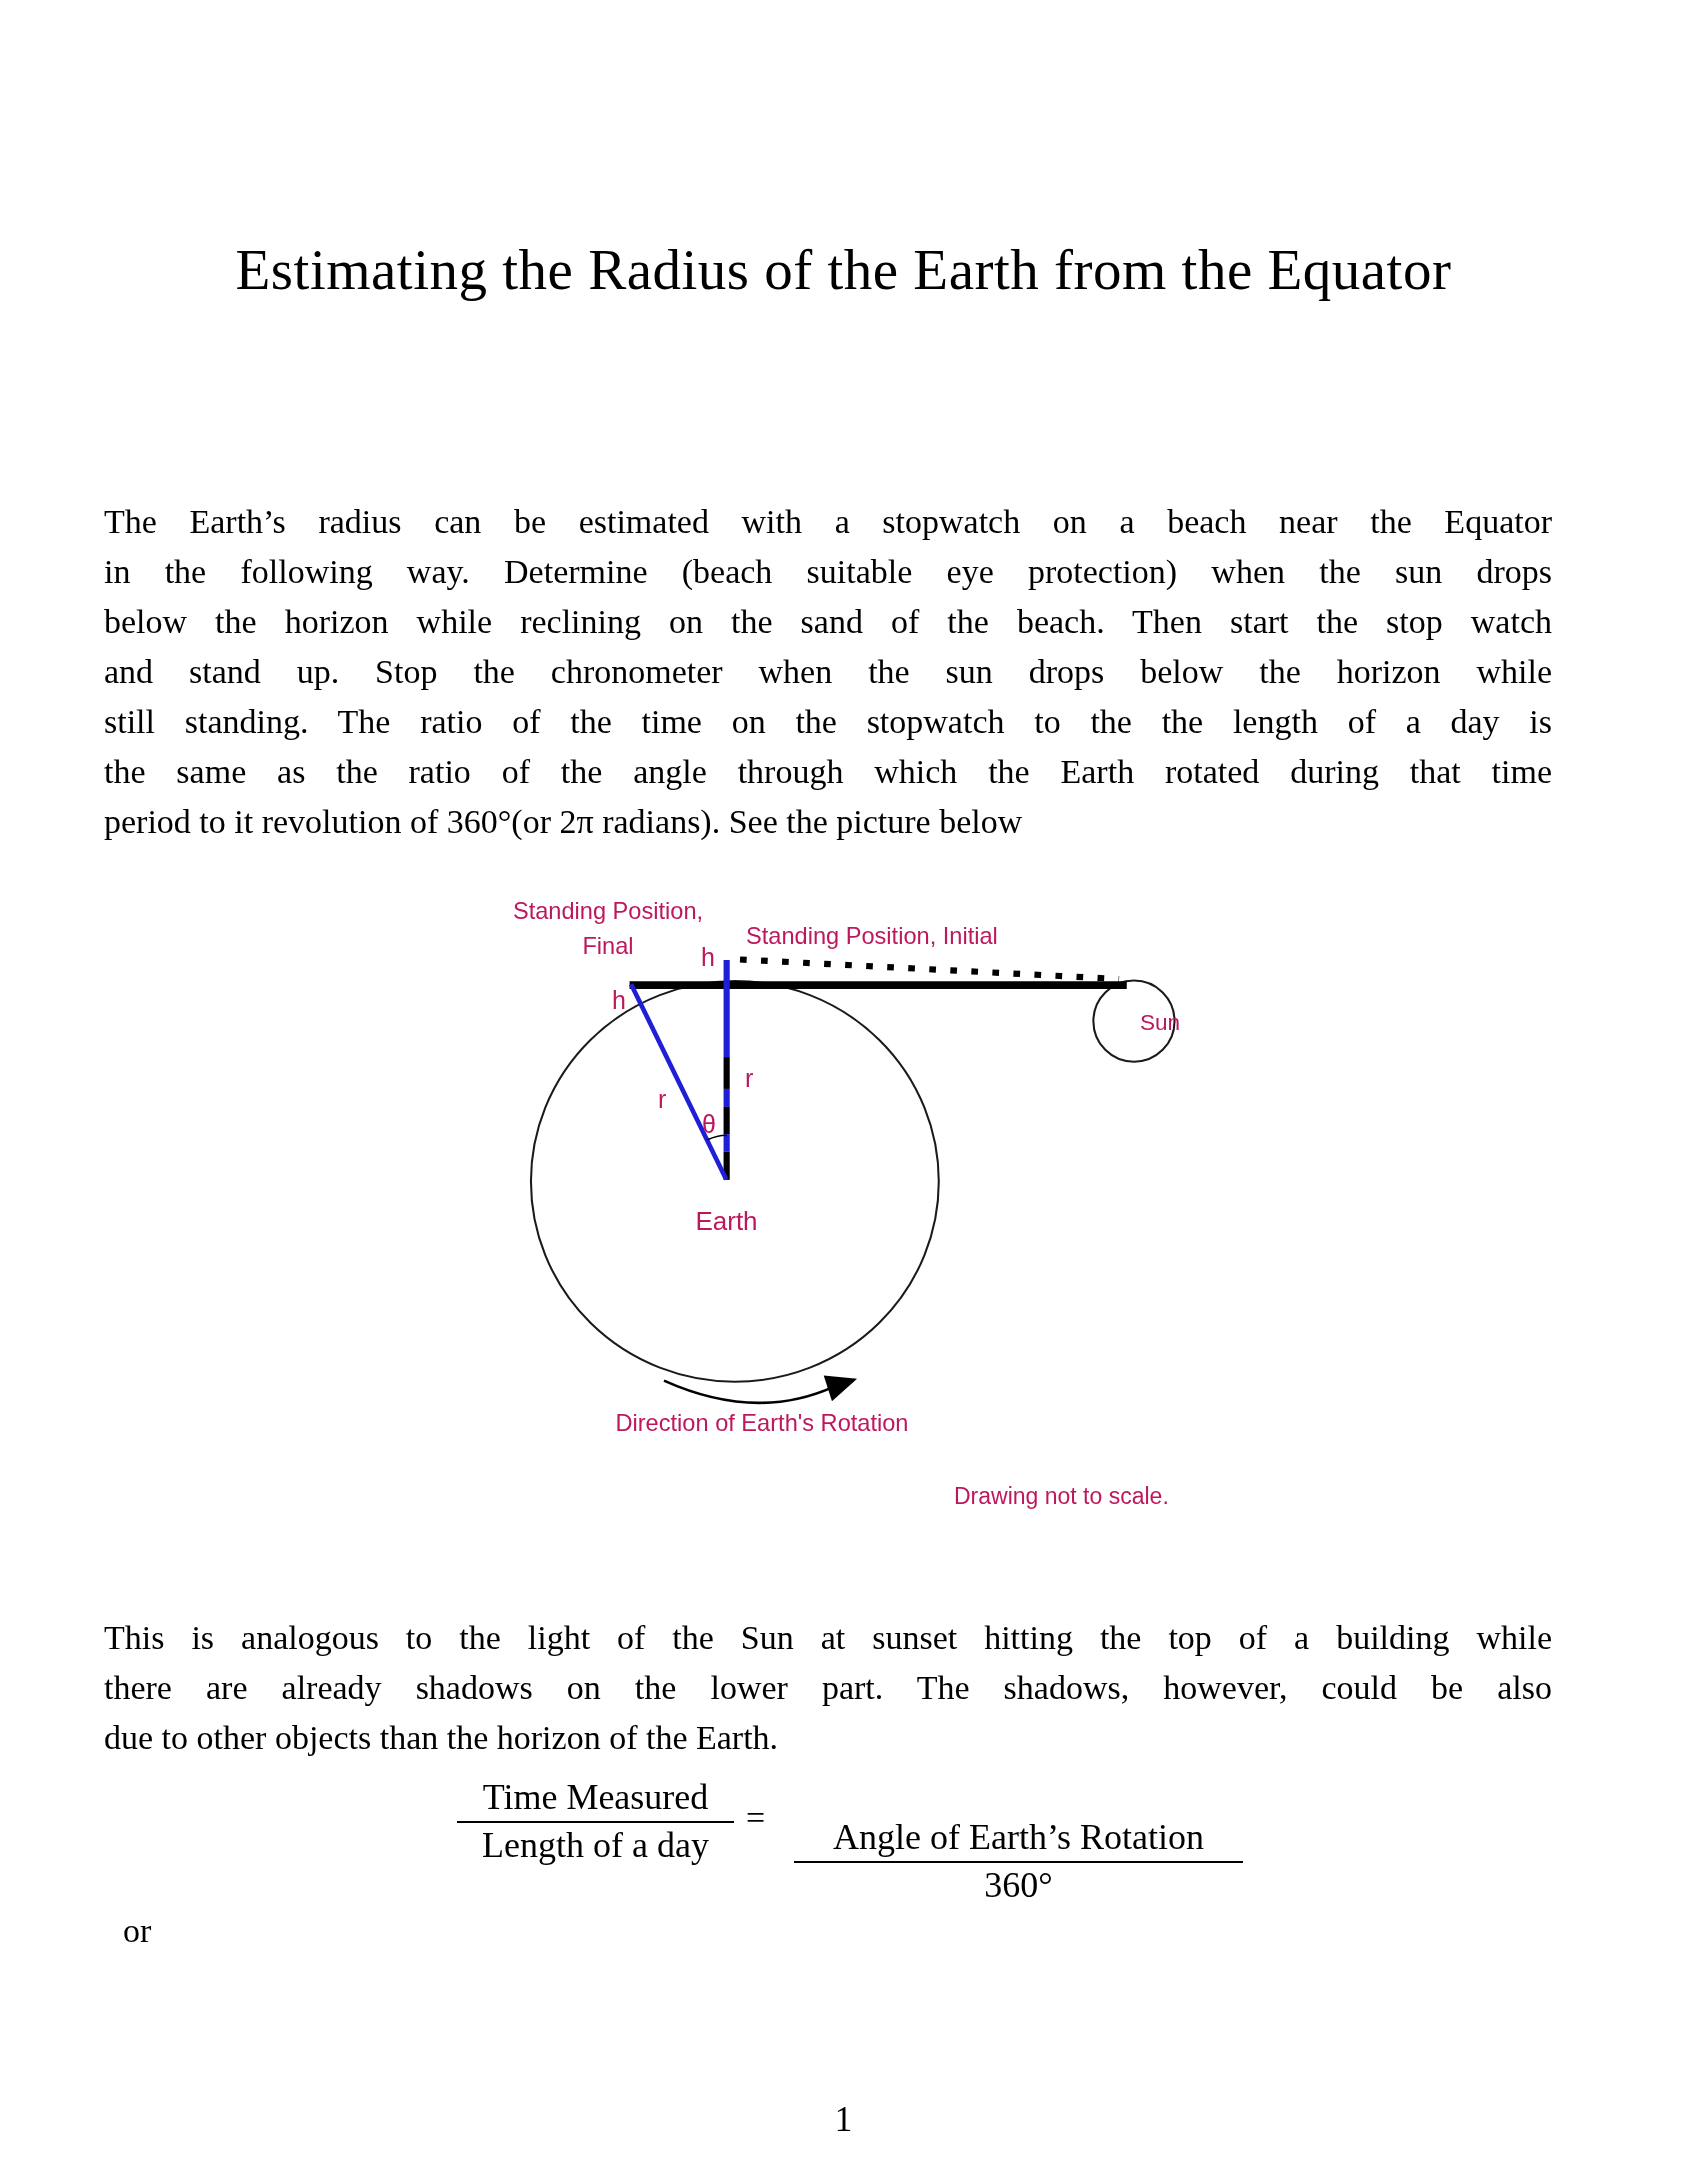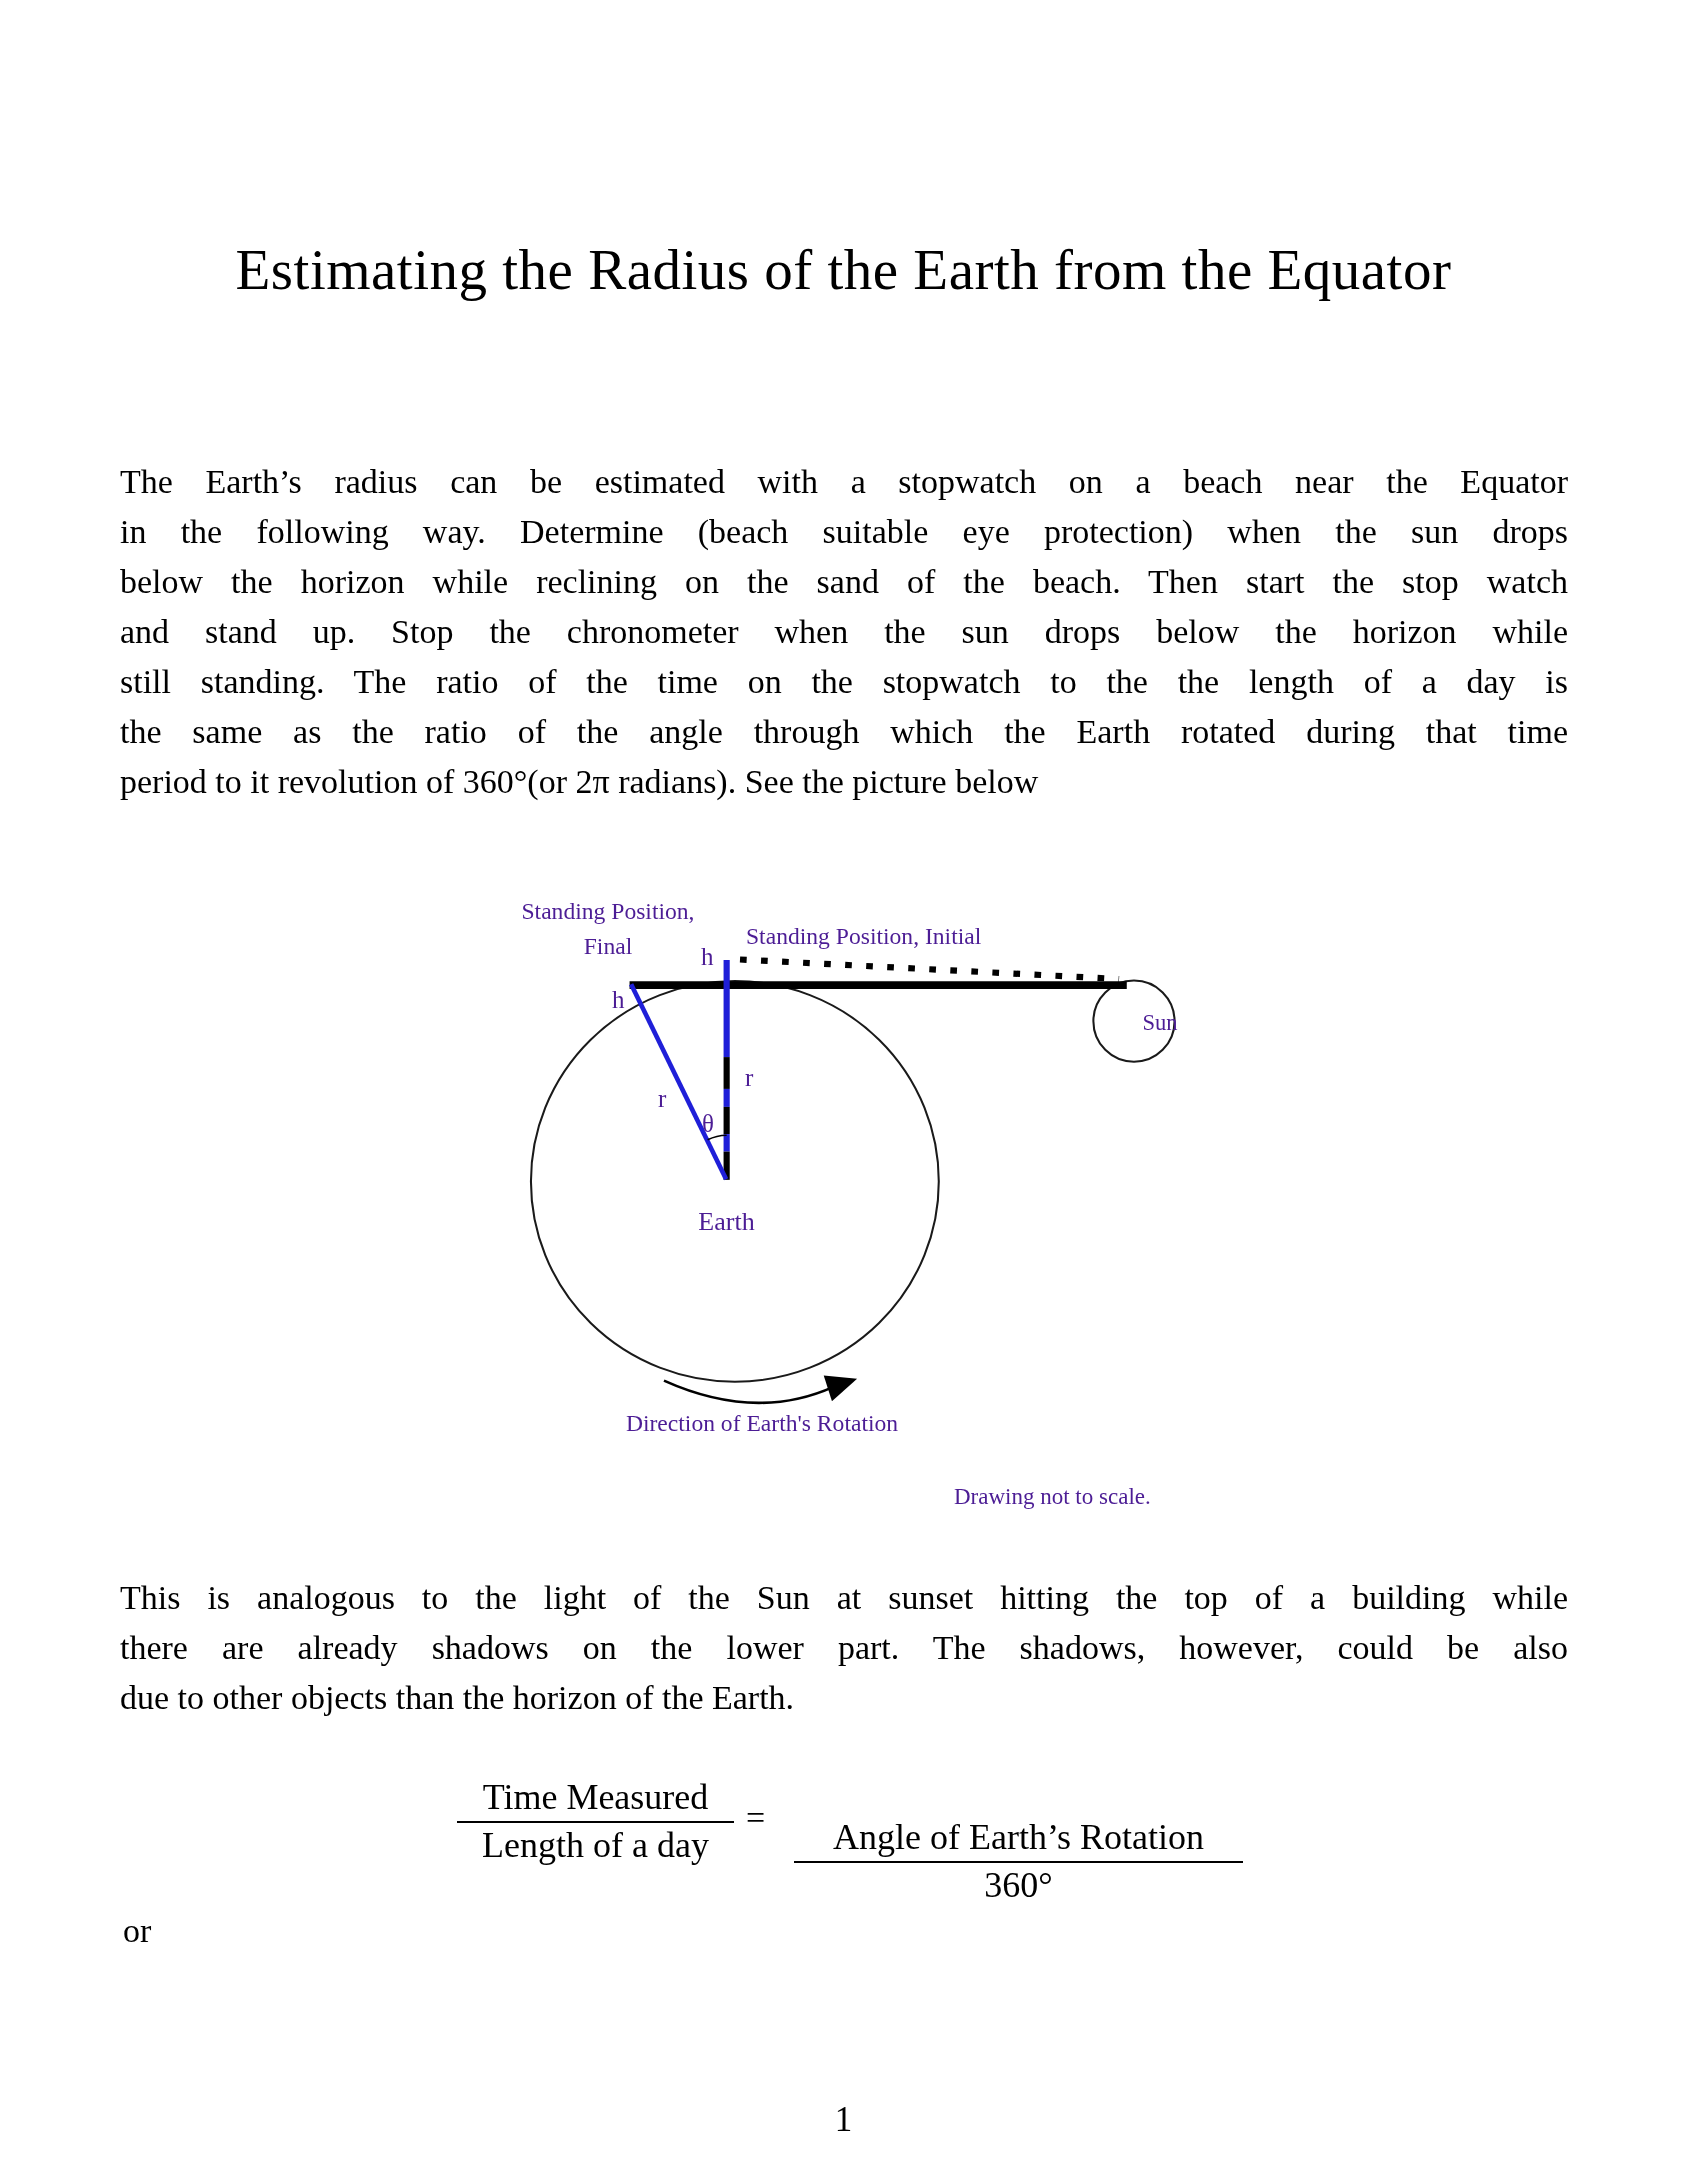--- a/index.html
+++ b/index.html
@@ -12,34 +12,34 @@
     overflow:hidden;
   }
   .title {
     position:absolute; left:0; top:237px; width:100%;
     text-align:center;
     font-size:57px;
     letter-spacing:0.5px;
     white-space:nowrap;
   }
   .para {
-    position:absolute; left:120px; width:1448px;
-    font-size:34px; line-height:50px;
+    position:absolute; left:104px; width:1448px;
+    font-size:34px; line-height:50px;margin-top:40px;
   }
   #para1 { top:457px; }
   #para2 { top:1573px; }
   .para .line { text-align:justify; text-align-last:justify; }
   .para .line.last { text-align-last:left; }
 
   svg.diagram-canvas { position:absolute; left:0; top:0; pointer-events:none; }
 
   .dlabel {
     position:absolute;
-    font-family:Liberation Serif, serif;
-    color:#4c1d95;
+    font-family:Liberation Sans, sans-serif;
+    color:#be185d;
     font-size:23.6px;
     line-height:1.2;
     white-space:nowrap;
   }
   .center { text-align:center; }
 
   .fraction {
     position:absolute; display:flex; flex-direction:column; align-items:center;
     font-size:36px; line-height:41px;
   }

